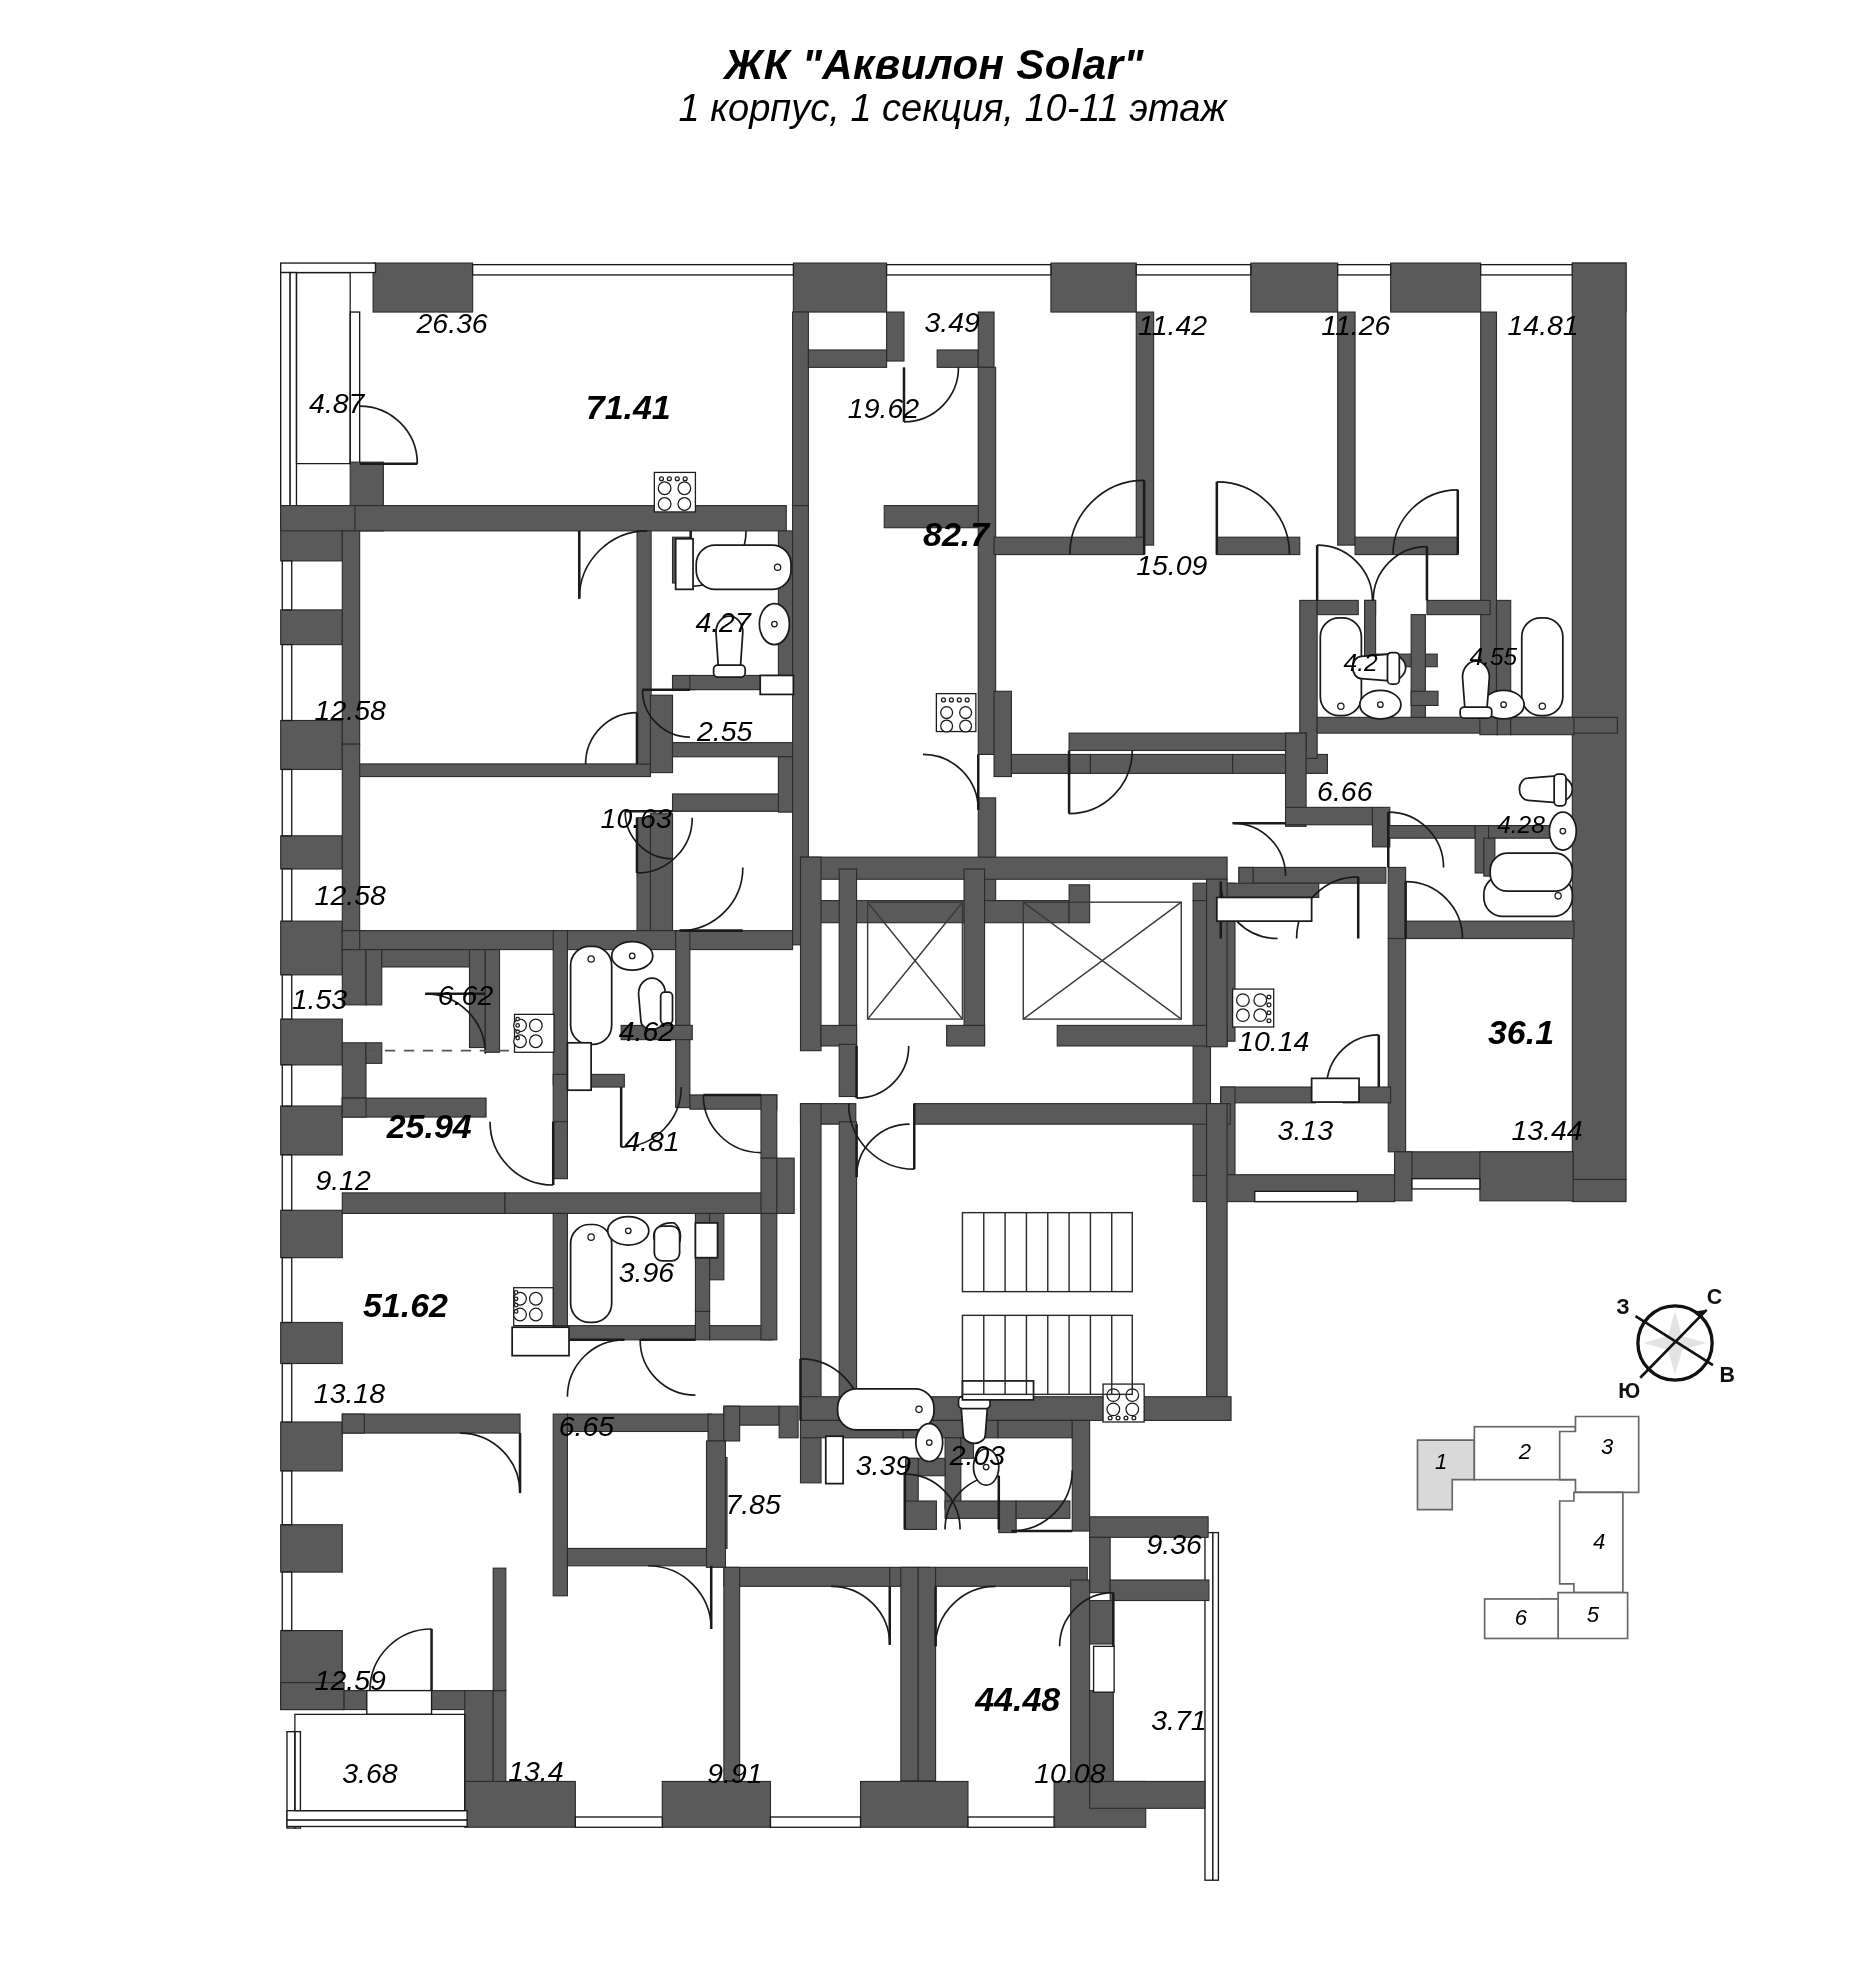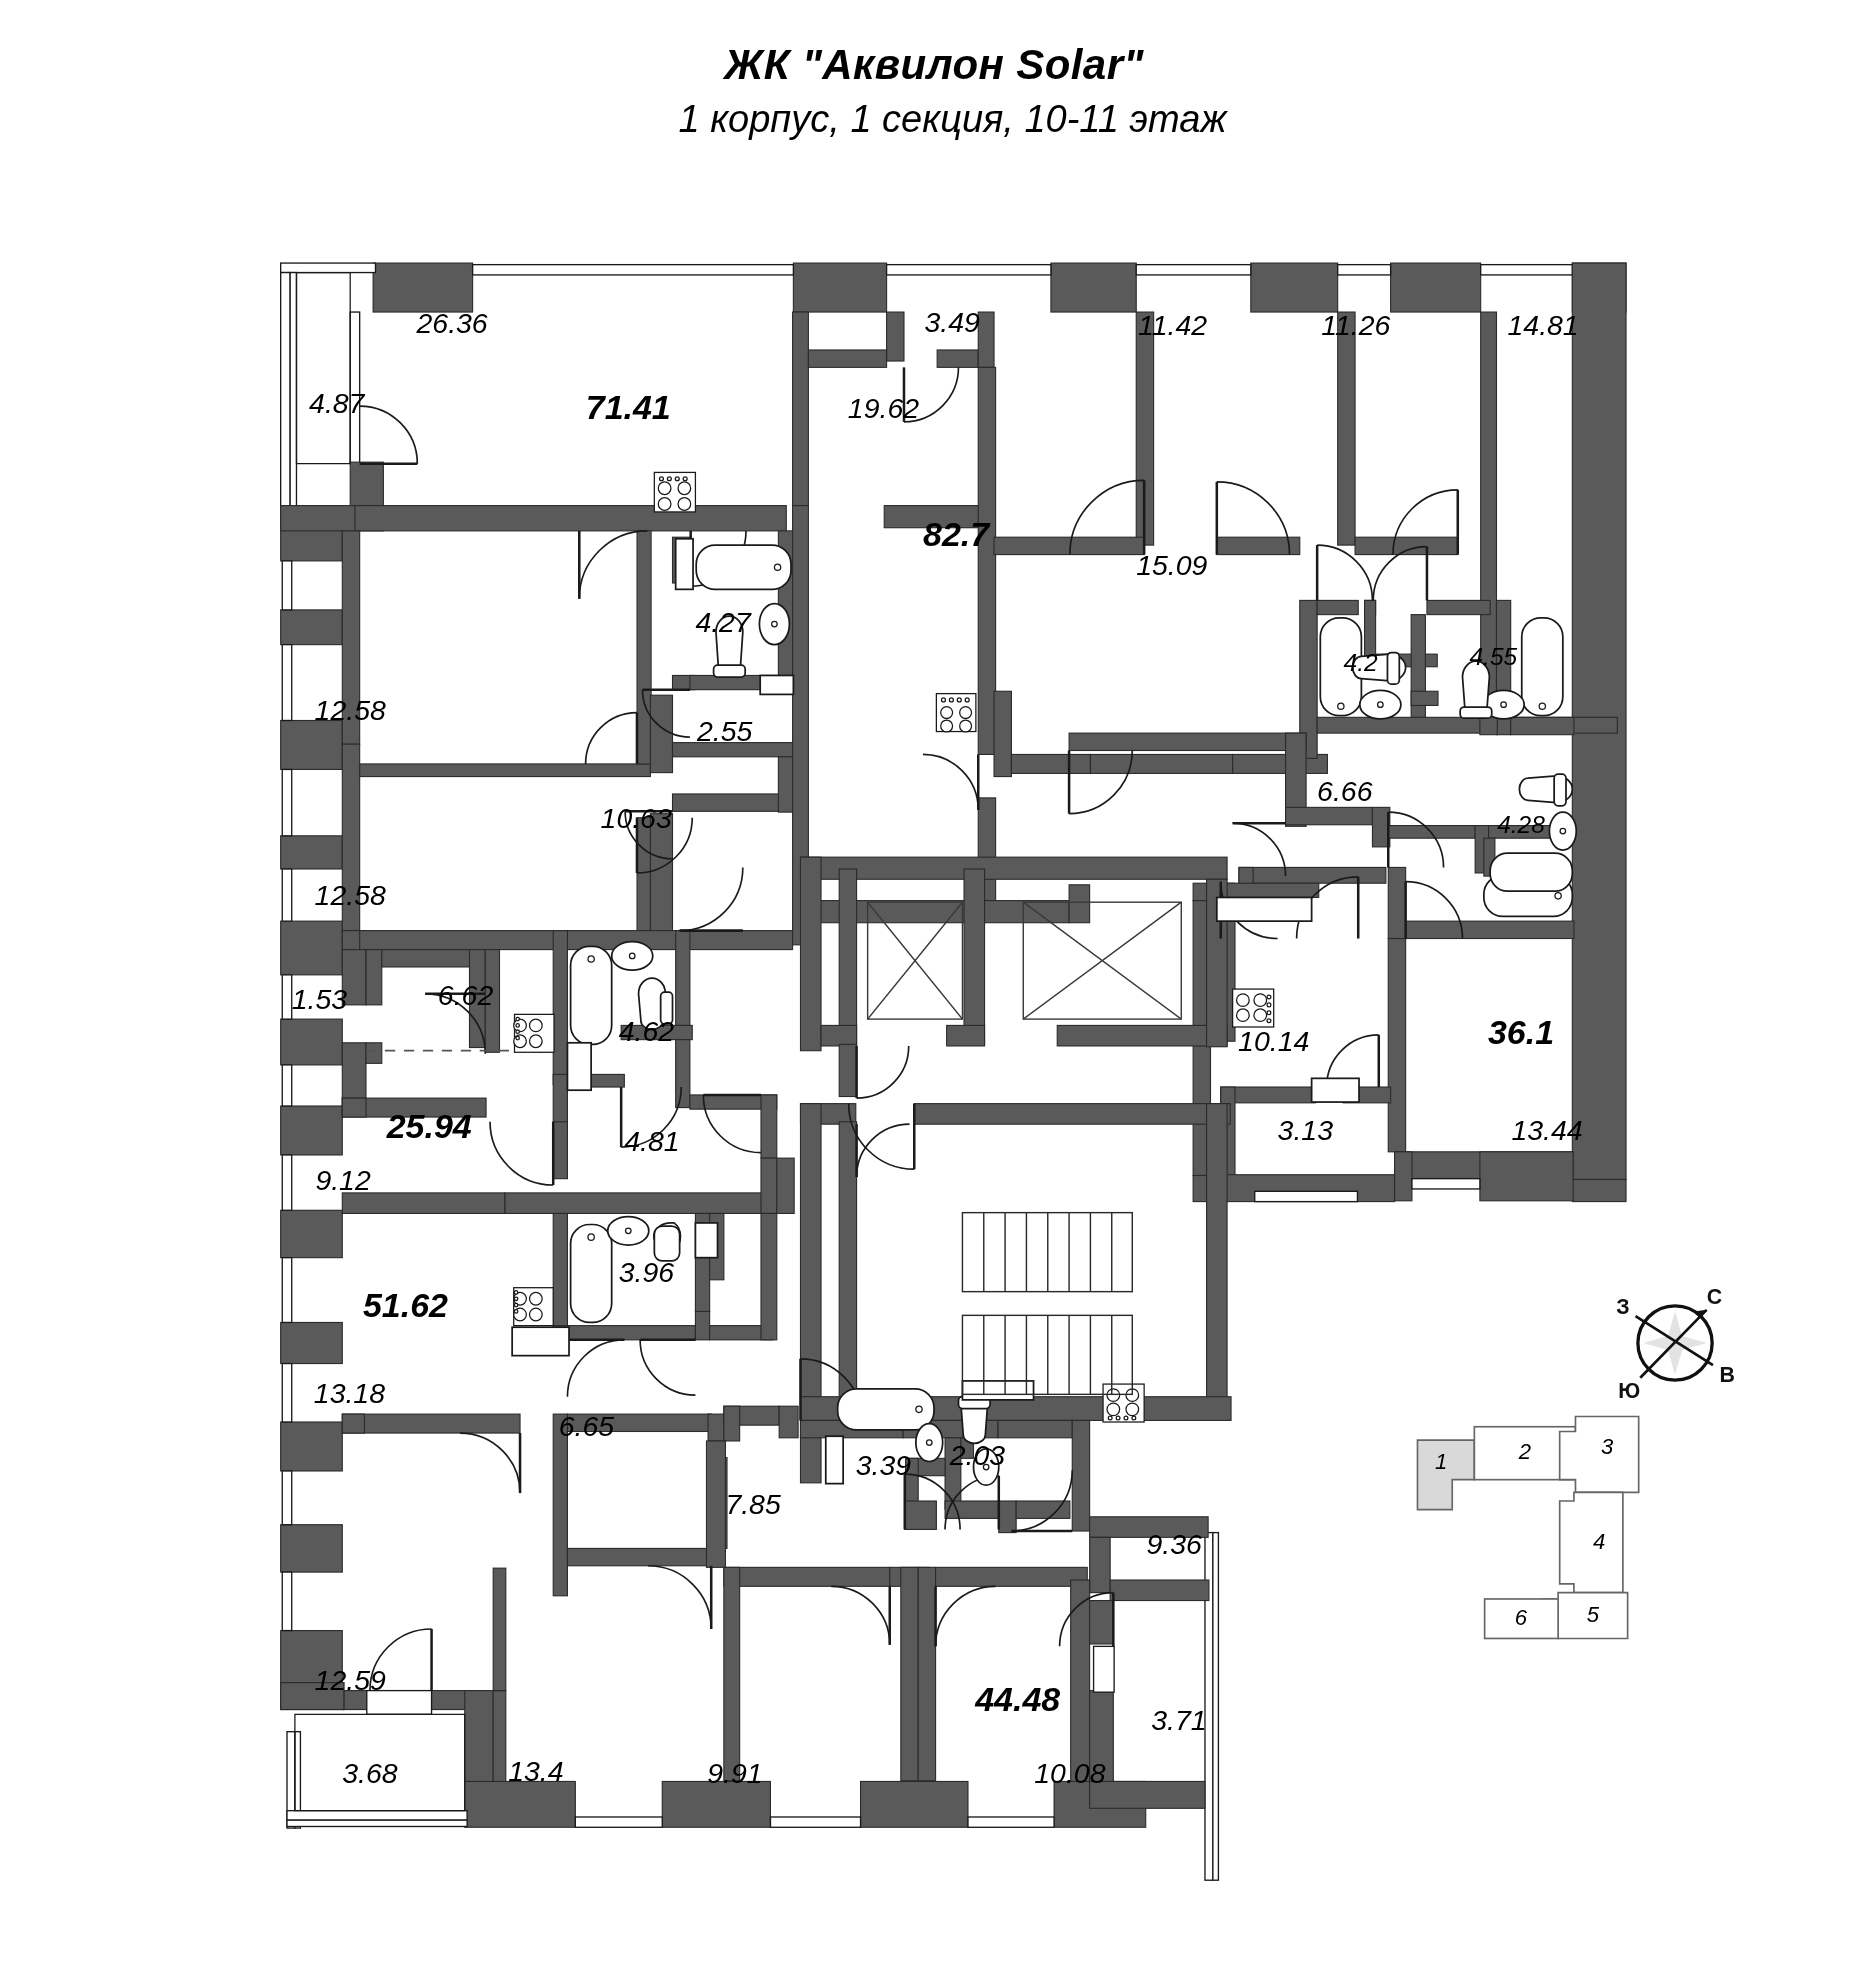--- a/index.html
+++ b/index.html
@@ -34,21 +34,20 @@
     color: #000000;
     letter-spacing: 0.4px;
     line-height: 1.12;
   }
   .title-sub {
     font-family: "Liberation Sans", sans-serif;
     font-style: italic;
     font-weight: normal;
     font-size: 38px;
     color: #000000;
-    margin-top: 11px;
     line-height: 1.1;
     padding-left: 37px;
   }
   svg#plan {
     position: absolute;
     top: 0;
     left: 0;
     width: 1868px;
     height: 1975px;
     display: block;

